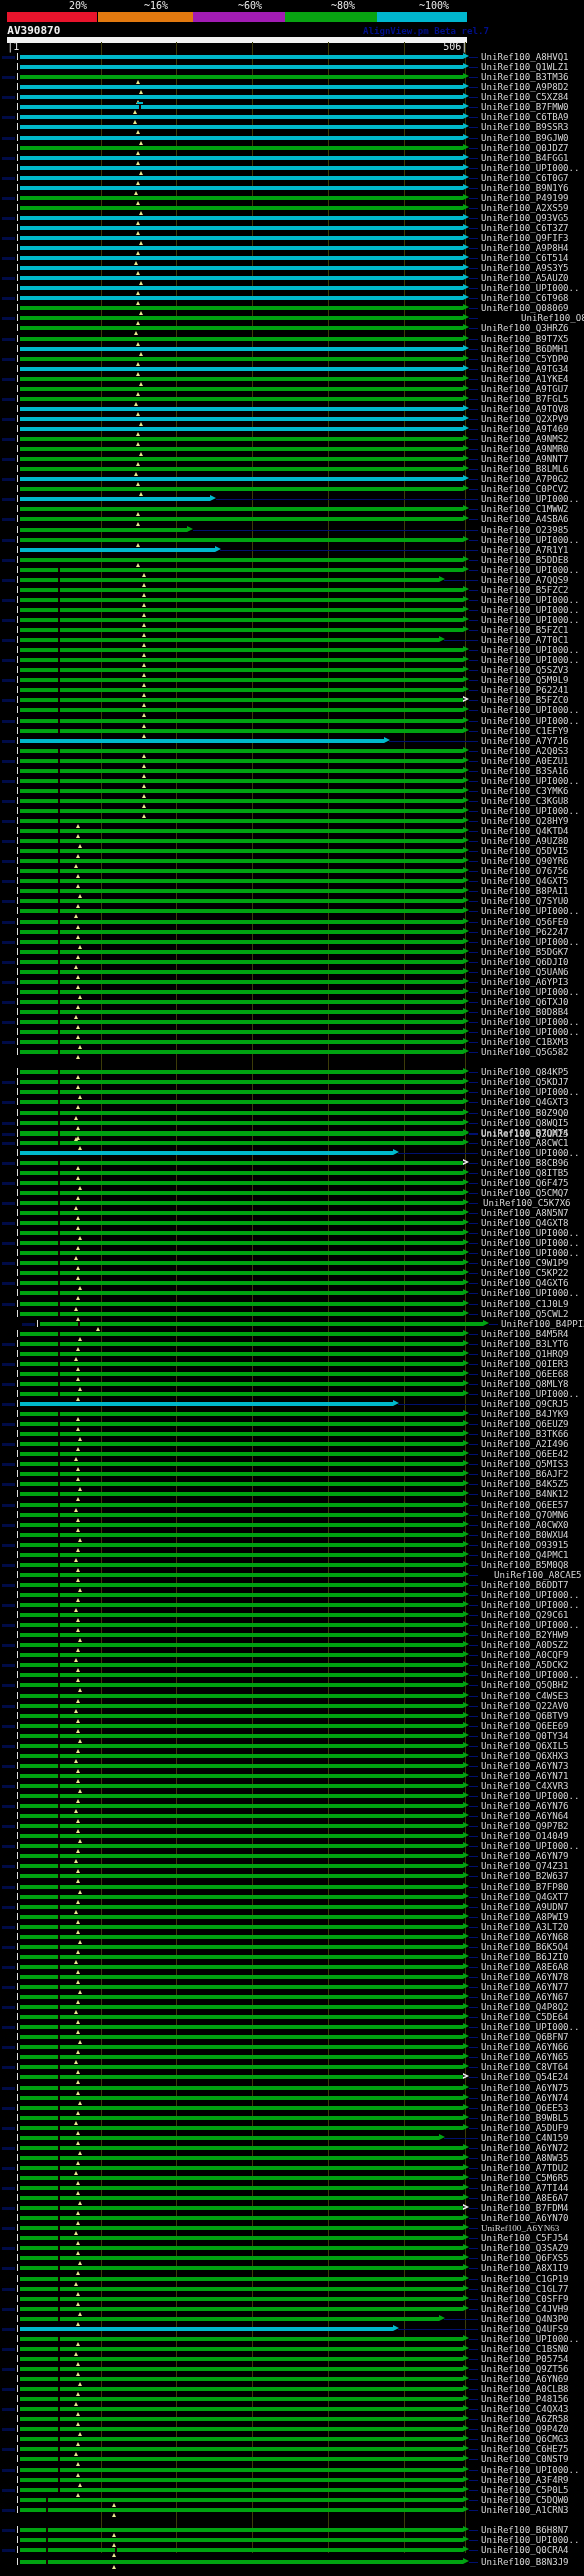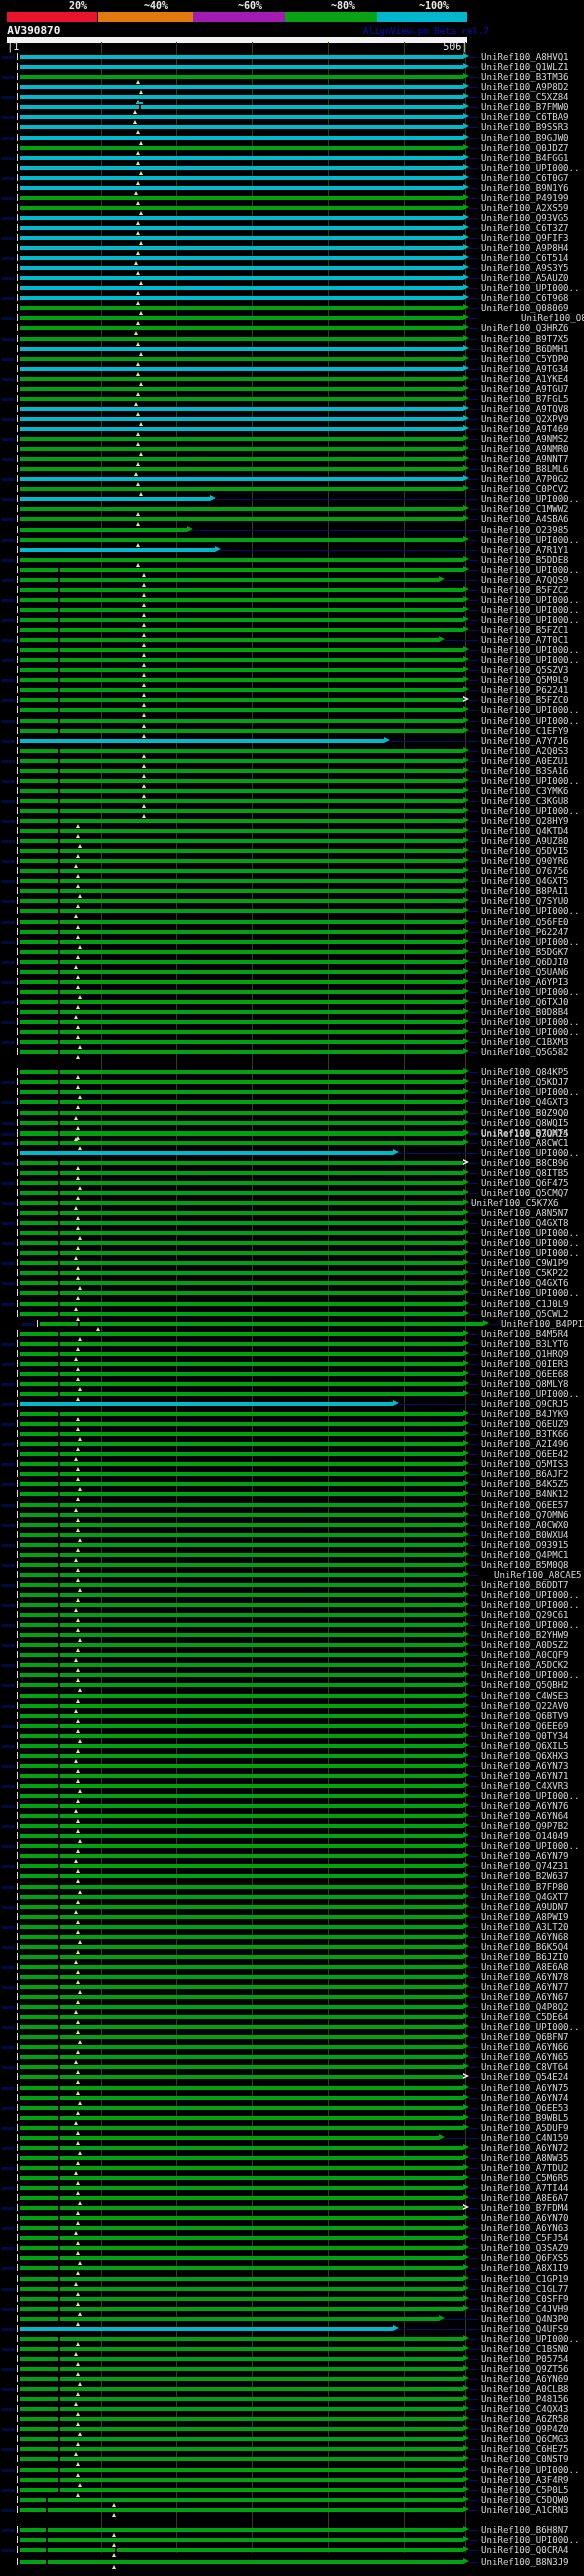--- a/index.html
+++ b/index.html
@@ -1,18 +1,18 @@
 <!DOCTYPE html>
 <html style="font-size:14.6px"><head>
 <meta charset="utf-8">
 <style>
   html,body{margin:0;padding:0;background:#000;}
   .canvas{position:relative;width:585px;height:2576px;background:#000;overflow:hidden;
           font-family:"DejaVu Sans Mono",monospace;}
-  .pct-label{position:absolute;top:0.9px;height:20px;line-height:10px;font-size:10px;font-weight:bold;color:#e8e8e8;}
+  .pct-label{position:absolute;top:0.9px;height:20px;line-height:10px;font-size:10px;font-weight:normal;color:#e8e8e8;}
   .band-seg{position:absolute;top:12px;height:10px;}
   .title{position:absolute;left:7.3px;top:25px;height:11px;line-height:11px;font-size:11px;font-weight:bold;color:#f0f0f0;}
   .watermark{position:absolute;left:363px;top:25.6px;height:10px;line-height:10px;font-size:9.1px;font-weight:bold;color:#000f8c;}
   .ruler-bar{position:absolute;left:7.3px;top:37px;width:460px;height:5.5px;background:#f2f2f2;}
   .ruler-labels{position:absolute;left:7.3px;top:42px;width:460px;height:10px;line-height:10px;font-size:10px;color:#e8e8e8;}
   .ruler-labels .s{float:left;} .ruler-labels .e{float:right;}
   .gridline{position:absolute;top:42px;height:2511px;width:0.9px;z-index:1;}
   #rows{position:absolute;left:0;top:0;width:585px;height:2576px;z-index:2;}
   .row{position:absolute;left:0;width:585px;height:10px;}
   .row .bar{position:absolute;top:2.7px;height:4.6px;}
@@ -32,21 +32,21 @@
 </style>
 </head>
 <body>
 
 <div class="canvas">
 
   <div id="scale">
       <div class="band-seg" style="left: 7.3px; width: 90px; background: rgb(232, 20, 44);"></div>
       <div class="pct-label" style="left: 69px;">20%</div>
       <div class="band-seg" style="left: 98px; width: 95px; background: rgb(226, 121, 15);"></div>
-      <div class="pct-label" style="left: 144px;">~40%</div>
+      <div class="pct-label" style="left: 144px;">~16%</div>
       <div class="band-seg" style="left: 193px; width: 92px; background: rgb(162, 28, 180);"></div>
       <div class="pct-label" style="left: 238px;">~60%</div>
       <div class="band-seg" style="left: 285px; width: 92px; background: rgb(8, 163, 18);"></div>
       <div class="pct-label" style="left: 331px;">~80%</div>
       <div class="band-seg" style="left: 377px; width: 90px; background: rgb(0, 183, 207);"></div>
       <div class="pct-label" style="left: 419px;">~100%</div>
     </div>
 
   <div class="title">AV390870</div>
   <div class="watermark">AlignView.pm Beta rel.7</div>
@@ -1094,21 +1094,21 @@
         <div class="hit-label" style="left: 481px; color: rgb(214, 214, 214);">UniRef100_Q5CMQ7</div>
       </div>
       <div class="row" style="top: 1198px;">
         <div class="navy-mark"></div>
         <div class="start-tick"></div>
         <div class="connector" style="left: 469px; width: 9.1px; background: rgb(0, 16, 112);"></div>
         <div class="bar" style="left: 20px; width: 443px; background: rgb(0, 162, 17);"></div>
         <div class="notch" style="left: 58px; background: rgb(29, 0, 0);"></div>
         <div class="tri" style="left: 74px; border-bottom-color: rgb(233, 233, 142);"></div>
         <div class="arrow" style="left: 463px; border-left-color: rgb(0, 162, 17);"></div>
-        <div class="hit-label" style="left: 471px; color: rgb(214, 214, 214);">UniRef100_C5K7X6</div>
+        <div class="hit-label" style="left: 483px; color: rgb(214, 214, 214);">UniRef100_C5K7X6</div>
       </div>
       <div class="row" style="top: 1208px;">
         <div class="start-tick"></div>
         <div class="connector" style="left: 469px; width: 9.1px; background: rgb(0, 16, 112);"></div>
         <div class="bar" style="left: 20px; width: 443px; background: rgb(0, 162, 17);"></div>
         <div class="notch" style="left: 58px; background: rgb(29, 0, 0);"></div>
         <div class="tri" style="left: 76px; border-bottom-color: rgb(233, 233, 142);"></div>
         <div class="arrow" style="left: 463px; border-left-color: rgb(0, 162, 17);"></div>
         <div class="hit-label" style="left: 481px; color: rgb(214, 214, 214);">UniRef100_A8N5N7</div>
       </div>
@@ -2063,21 +2063,21 @@
         <div class="hit-label" style="left: 481px; color: rgb(214, 214, 214);">UniRef100_A6YN70</div>
       </div>
       <div class="row" style="top: 2223px;">
         <div class="navy-mark"></div>
         <div class="start-tick"></div>
         <div class="connector" style="left: 469px; width: 9.1px; background: rgb(0, 16, 112);"></div>
         <div class="bar" style="left: 20px; width: 443px; background: rgb(0, 162, 17);"></div>
         <div class="notch" style="left: 58px; background: rgb(29, 0, 0);"></div>
         <div class="tri" style="left: 74px; border-bottom-color: rgb(233, 233, 142);"></div>
         <div class="arrow" style="left: 463px; border-left-color: rgb(0, 162, 17);"></div>
-        <div class="hit-label" style="left: 481px; color: rgb(214, 214, 214);">UniRef100_A6YN63</div>
+        <div class="hit-label" style="left: 481px; color: rgb(214, 214, 214); font-family: Liberation Serif, serif;">UniRef100_A6YN63</div>
       </div>
       <div class="row" style="top: 2233px;">
         <div class="start-tick"></div>
         <div class="connector" style="left: 469px; width: 9.1px; background: rgb(0, 16, 112);"></div>
         <div class="bar" style="left: 20px; width: 443px; background: rgb(0, 162, 17);"></div>
         <div class="notch" style="left: 58px; background: rgb(29, 0, 0);"></div>
         <div class="tri" style="left: 76px; border-bottom-color: rgb(233, 233, 142);"></div>
         <div class="arrow" style="left: 463px; border-left-color: rgb(0, 162, 17);"></div>
         <div class="hit-label" style="left: 481px; color: rgb(214, 214, 214);">UniRef100_C5FJ54</div>
       </div>

